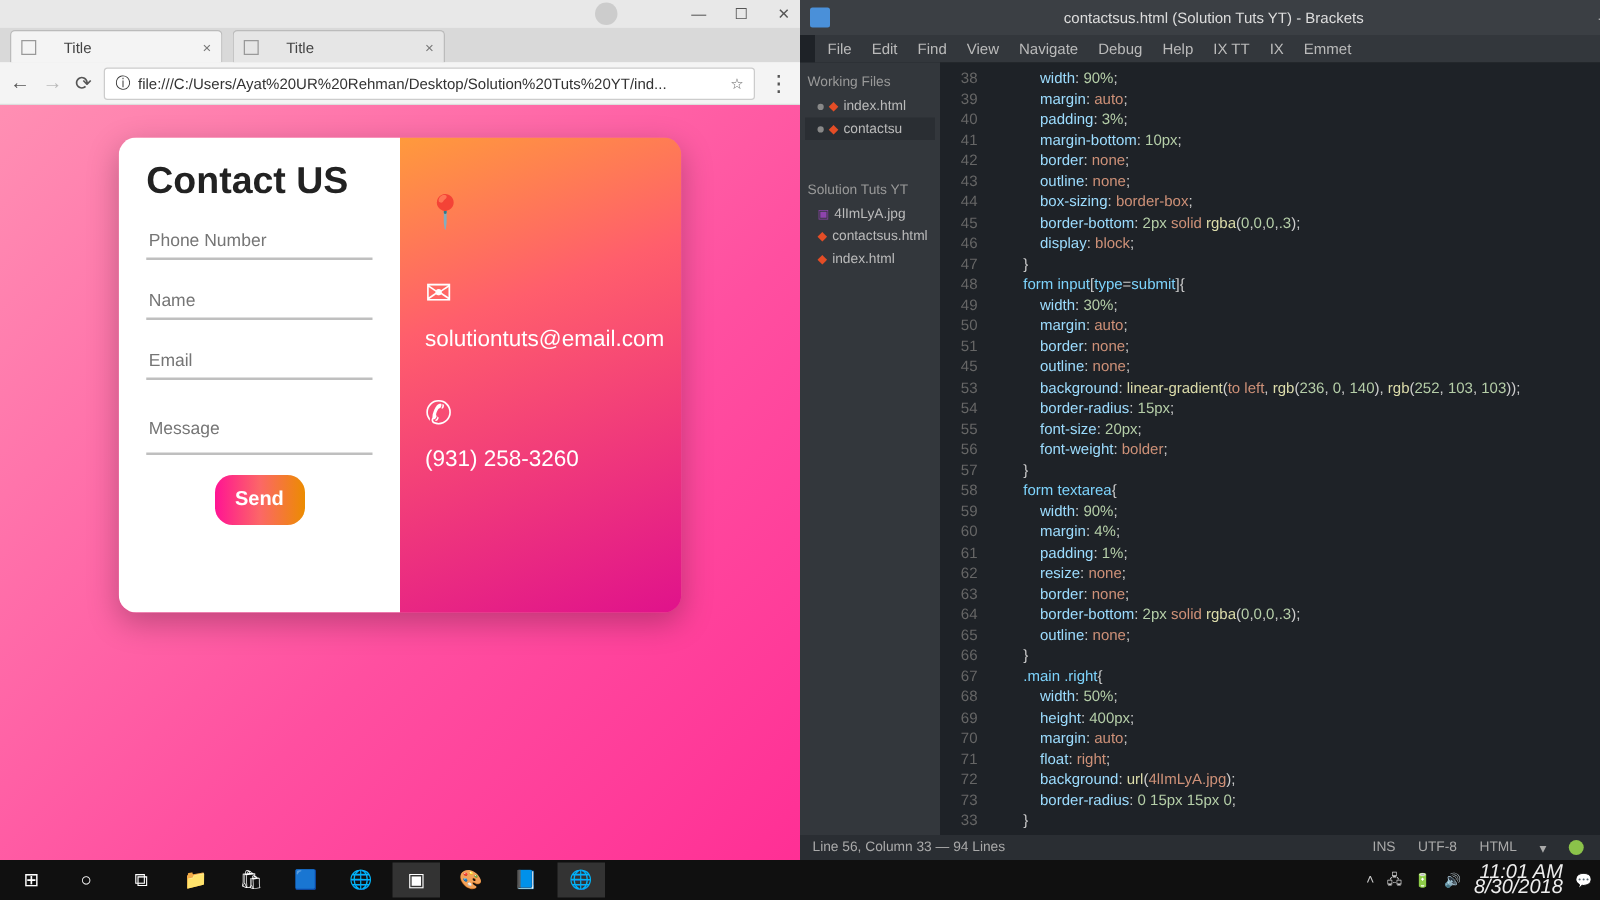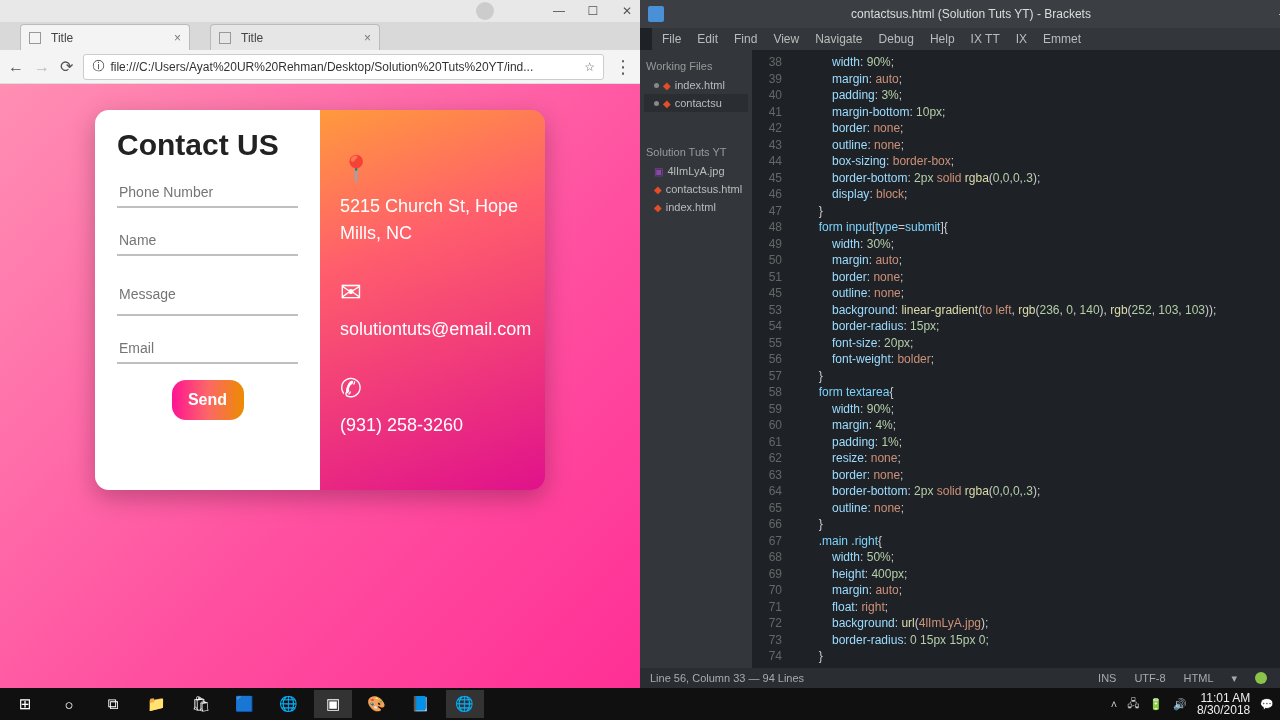--- a/index.html
+++ b/index.html
@@ -10,21 +10,21 @@
   position:absolute; left:0; top:0; width:640px; height:688px;
   background:#fff; display:flex; flex-direction:column;
 }
 .chrome-titlebar { height:22px; background:#e8e8e8; display:flex; align-items:center; justify-content:flex-end; padding:0 6px; gap:20px;}
 .chrome-titlebar .wbtn { width:14px; text-align:center; font-size:12px; color:#555; }
 .chrome-titlebar .avatar { width:18px;height:18px;border-radius:50%;background:#ccc;margin-right:auto;margin-left:470px;}
 .chrome-tabs { height:28px; background:#d9d9d9; display:flex; align-items:flex-end;}
 .chrome-tab {
   height:26px; width:170px; background:#f4f4f4; border:1px solid #bbb; border-bottom:none;
   border-radius:4px 4px 0 0; display:flex; align-items:center; padding:0 8px;
-  font-size:12px; color:#444; gap:10px; margin-left:20px;
+  font-size:12px; color:#444; gap:22px; margin-left:8px;
 }
 .chrome-tab.inactive { background:#e6e6e6;}
 .chrome-tab .x { margin-left:auto; color:#777;}
 .chrome-tab .favicon { width:12px;height:12px;border:1px solid #999;}
 .chrome-addr {
   height:34px; background:#f4f4f4; border-bottom:1px solid #ddd;
   display:flex; align-items:center; padding:0 8px; gap:10px; font-size:14px; color:#555;
 }
 .chrome-addr .navbtn { font-size:16px; color:#555;}
 .chrome-addr .url {
@@ -114,21 +114,21 @@
 
 
 .taskbar{
   position:absolute;left:0;bottom:0;width:1280px;height:32px;background:#101010;
   display:flex;align-items:center;padding:0 6px;gap:6px;
 }
 .taskbar .ti{width:38px;height:28px;display:flex;align-items:center;justify-content:center;color:#fff;font-size:15px;}
 .taskbar .ti.active{background:#333;}
 .taskbar .spacer{flex:1;}
 .taskbar .tray{display:flex;align-items:center;gap:10px;color:#ccc;font-size:11px;}
-.taskbar .clock{text-align:right;line-height:12px;font-size:12px;color:#eee;}
+.taskbar .clock{text-align:right;line-height:12px;font-size:16px;color:#eee;font-style:italic;}
 </style>
 </head>
 <body>
 
 <div class="chrome">
   <div class="chrome-titlebar">
     <div class="avatar"></div>
     <div class="wbtn">—</div>
     <div class="wbtn">☐</div>
     <div class="wbtn">✕</div>
@@ -155,28 +155,27 @@
       <span class="star" style="margin-left:auto">☆</span>
     </div>
     <span class="menu">⋮</span>
   </div>
   <div class="chrome-viewport">
     <div class="card">
       <div class="card-left">
         <h1>Contact US</h1>
         <input class="field" placeholder="Phone Number" style="">
         <input class="field" placeholder="Name" style="">
+        <input class="field" placeholder="Email" style="">
         <input class="field msg" placeholder="Message" style="">
-        <input class="field" placeholder="Email" style="">
         <button class="send">Send</button>
       </div>
       <div class="card-right">
         <div class="row">
           <span class="ico">📍</span>
-          <span>5215 Church St, Hope Mills, NC</span>
         </div>
         <div class="row">
           <span class="ico">✉</span>
           <span>solutiontuts@email.com</span>
         </div>
         <div class="row">
           <span class="ico">✆</span>
           <span>(931) 258-3260</span>
         </div>
       </div>
@@ -265,21 +264,21 @@
 <span class="gut">64</span>            <span class="prop">border-bottom</span><span class="pun">: </span><span class="num">2px</span> <span class="val">solid</span> <span class="fn">rgba</span><span class="pun">(</span><span class="num">0</span><span class="pun">,</span><span class="num">0</span><span class="pun">,</span><span class="num">0</span><span class="pun">,</span><span class="num">.3</span><span class="pun">);</span>
 <span class="gut">65</span>            <span class="prop">outline</span><span class="pun">: </span><span class="val">none</span><span class="pun">;</span>
 <span class="gut">66</span>        <span class="pun">}</span>
 <span class="gut">67</span>        <span class="sel">.main .right</span><span class="pun">{</span>
 <span class="gut">68</span>            <span class="prop">width</span><span class="pun">: </span><span class="num">50%</span><span class="pun">;</span>
 <span class="gut">69</span>            <span class="prop">height</span><span class="pun">: </span><span class="num">400px</span><span class="pun">;</span>
 <span class="gut">70</span>            <span class="prop">margin</span><span class="pun">: </span><span class="val">auto</span><span class="pun">;</span>
 <span class="gut">71</span>            <span class="prop">float</span><span class="pun">: </span><span class="val">right</span><span class="pun">;</span>
 <span class="gut">72</span>            <span class="prop">background</span><span class="pun">: </span><span class="fn">url</span><span class="pun">(</span><span class="val">4lImLyA.jpg</span><span class="pun">);</span>
 <span class="gut">73</span>            <span class="prop">border-radius</span><span class="pun">: </span><span class="num">0 15px 15px 0</span><span class="pun">;</span>
-<span class="gut">74</span>        <span class="pun">}</span>
+<span class="gut">33</span>        <span class="pun">}</span>
 <span class="gut">75</span>
     
 
 
      </pre>
     </div>
     <div class="br-rail">
       <div style="background:#e6b422"></div>
       <div style="background:#7cb342"></div>
       <div style="background:#555"></div>

